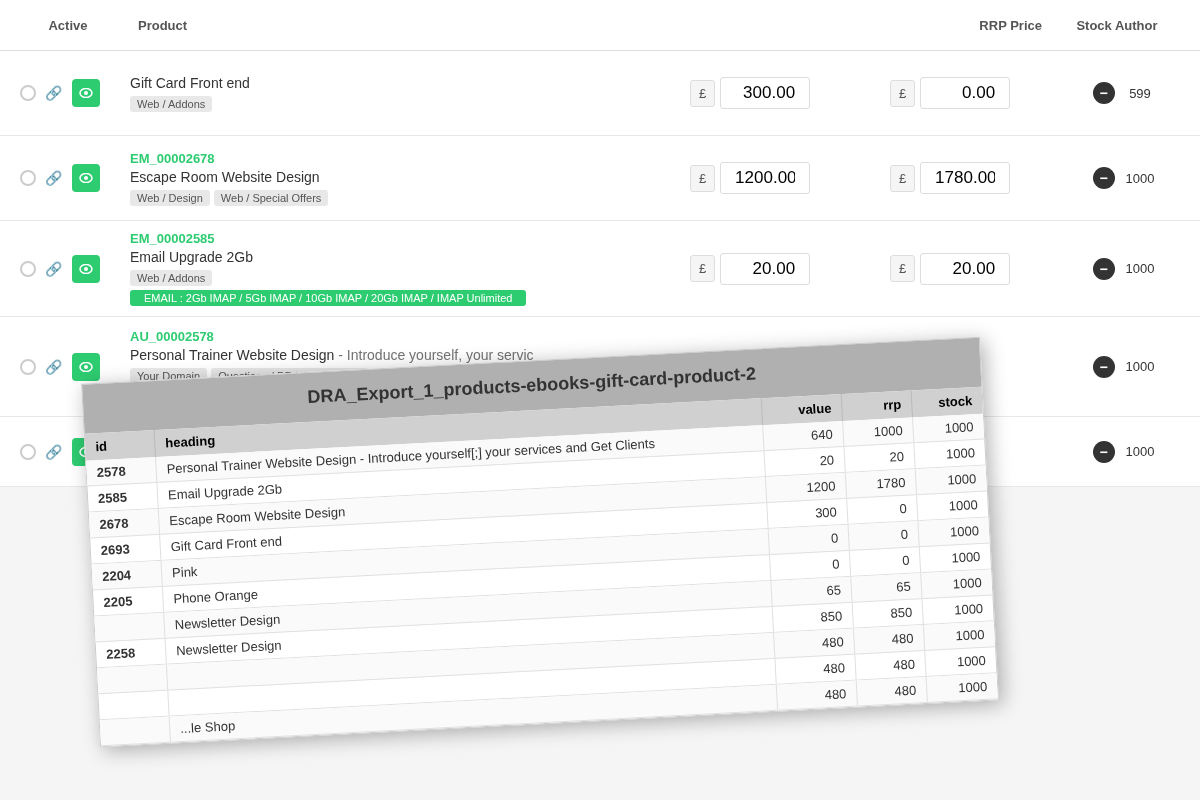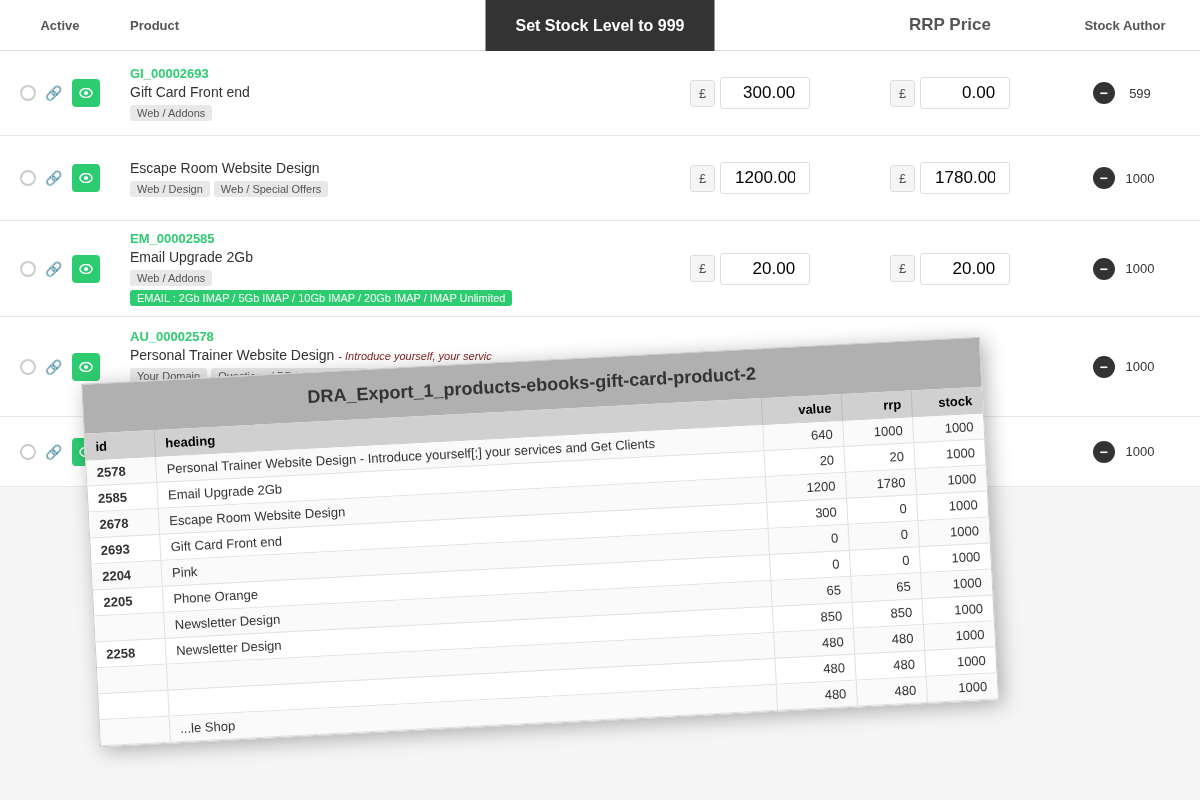--- a/index.html
+++ b/index.html
@@ -18,21 +18,21 @@
       background: #fff;
       position: relative;
     }
 
     
     .table-header {
       display: flex;
       align-items: center;
       background: #fff;
       border-bottom: 1px solid #ddd;
-      padding: 0;
+      padding: 8px;
       position: relative;
       height: 51px;
     }
 
     .col-active {
       width: 120px;
       text-align: center;
       font-size: 13px;
       color: #555;
       font-weight: 600;
@@ -60,22 +60,22 @@
       border: none;
       cursor: pointer;
       white-space: nowrap;
       height: 51px;
       display: flex;
       align-items: center;
     }
 
     .col-rrp {
       width: 200px;
-      text-align: center;
-      font-size: 17px;
+      text-align: right;
+      font-size: 13px;
       color: #555;
       font-weight: 600;
       flex-shrink: 0;
     }
 
     .col-stock {
       width: 150px;
       text-align: center;
       font-size: 13px;
       color: #555;
@@ -149,23 +149,22 @@
       cursor: pointer;
     }
 
     .product-name {
       font-size: 14px;
       color: #333;
       margin-bottom: 5px;
     }
 
     .product-name-small {
-      font-size: 11px;
-      color: #7f1d1d;
-      font-style: italic;
+      font-size: 14px;
+      color: #737373;
     }
 
     .tags {
       display: flex;
       flex-wrap: wrap;
       gap: 4px;
       margin-top: 3px;
       align-items: flex-end;
     }
 
@@ -174,21 +173,21 @@
       border-radius: 3px;
       padding: 2px 7px;
       font-size: 11px;
       color: #555;
     }
 
     .tag-green {
       background: #2ecc71;
       color: #fff;
       border-radius: 3px;
-      padding: 2px 7px;
+      padding: 2px 14px;
       font-size: 11px;
     }
 
     .row-price {
       width: 200px;
       display: flex;
       align-items: center;
       justify-content: center;
       gap: 5px;
       flex-shrink: 0;
@@ -360,38 +359,36 @@
     }
   </style>
 </head>
 <body>
 
 <div class="main-table-container">
 
   <div class="table-header">
     <div class="col-active">Active</div>
     <div class="col-product">Product</div>
-    <button class="header-center-btn">Set Stock Level to 999</button>
     <div class="col-rrp">RRP Price</div>
     <div class="col-stock">Stock Author</div>
   </div>
 
   <div class="table-row">
     <div class="row-active">
       <div class="checkbox"></div>
       <div class="icon-link">🔗</div>
       <div class="icon-eye">
         <svg width="14" height="10" viewBox="0 0 14 10">
             <ellipse cx="7" cy="5" rx="6" ry="4.5" stroke="white" stroke-width="1.5" fill="none"></ellipse>
             <circle cx="7" cy="5" r="2" fill="white"></circle>
           </svg>
       </div>
     </div>
     <div class="row-product">
-      <div class="product-id">GI_00002693</div>
       <div class="product-name">Gift Card Front end</div>
       <div class="tags">
         <span class="tag">Web / Addons</span>
       </div>
     </div>
     <div class="row-price">
       <span class="currency-box">£</span>
       <input class="price-input" value="300.00" style="">
     </div>
     <div class="row-price">
@@ -409,20 +406,21 @@
       <div class="checkbox"></div>
       <div class="icon-link">🔗</div>
       <div class="icon-eye">
         <svg width="14" height="10" viewBox="0 0 14 10">
             <ellipse cx="7" cy="5" rx="6" ry="4.5" stroke="white" stroke-width="1.5" fill="none"></ellipse>
             <circle cx="7" cy="5" r="2" fill="white"></circle>
           </svg>
       </div>
     </div>
     <div class="row-product">
+      <div class="product-id">EM_00002678</div>
       <div class="product-name">Escape Room Website Design</div>
       <div class="tags">
         <span class="tag">Web / Design</span>
         <span class="tag">Web / Special Offers</span>
       </div>
     </div>
     <div class="row-price">
       <span class="currency-box">£</span>
       <input class="price-input" value="1200.00" style="">
     </div>

